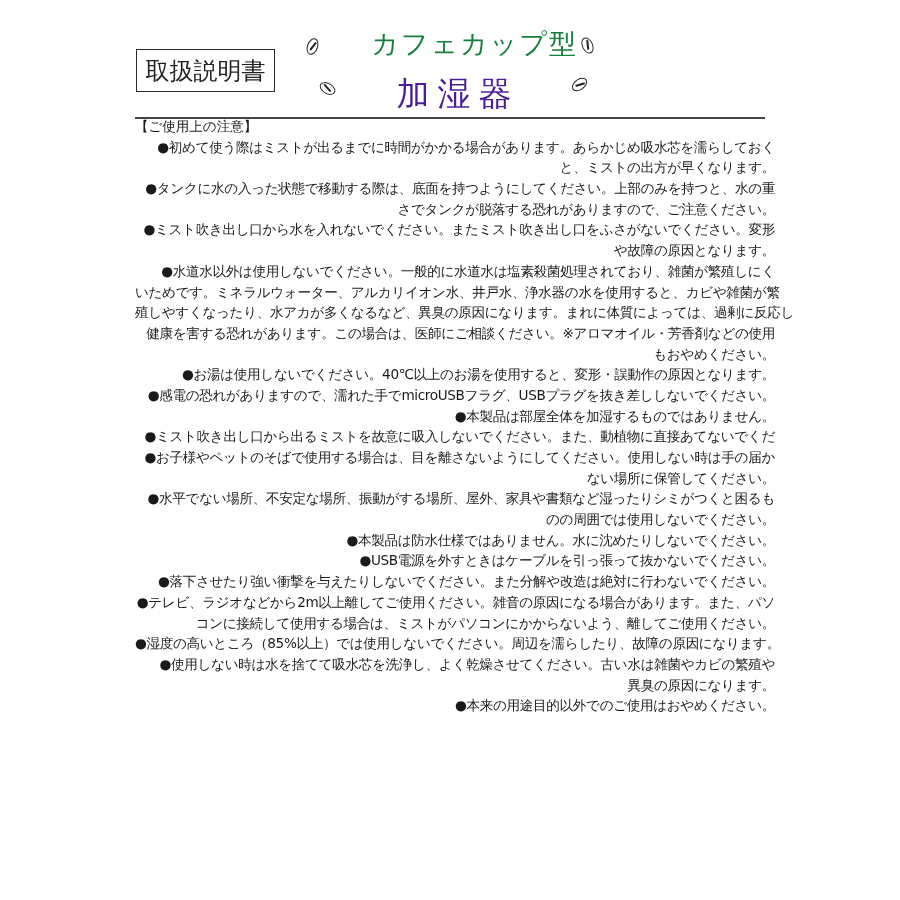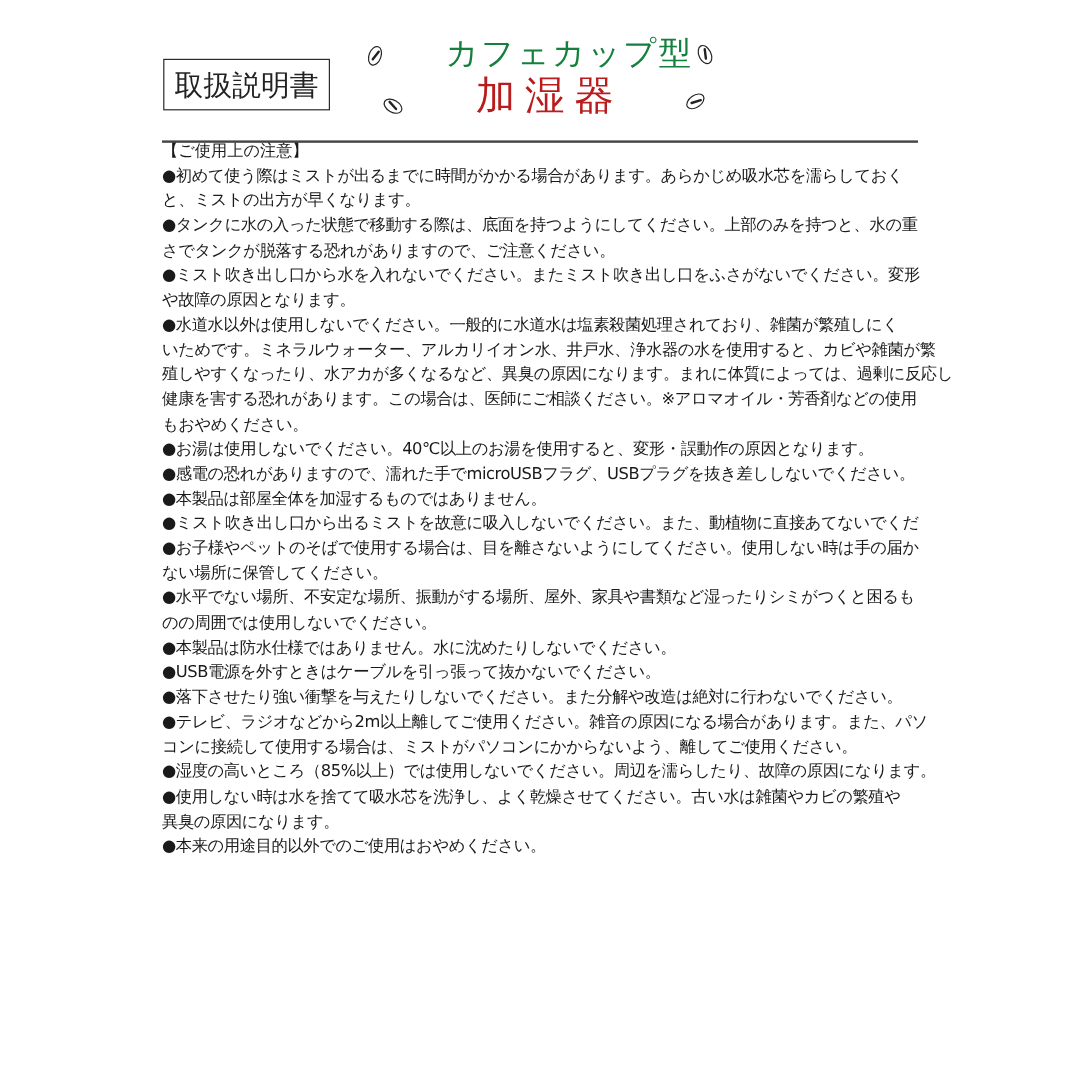--- a/index.html
+++ b/index.html
@@ -5,30 +5,30 @@
     html, body { margin: 0; padding: 0; background: #ffffff; }
     body { width: 900px; height: 900px; position: relative; overflow: hidden;
       font-family: "DejaVu Sans", sans-serif; color: #1a1a1a; }
     .page { position: absolute; left: 0; top: 0; width: 900px; height: 900px; }
     .label-box { position: absolute; left: 136px; top: 49px; width: 139px; height: 43px;
       border: 1.5px solid #2a2a2a; box-sizing: border-box; display: flex; align-items: center;
       justify-content: center; font-size: 24px; letter-spacing: 0px; color: #222; }
     .title1 { position: absolute; left: 338px; top: 26px; width: 240px; text-align: right;
       font-family: Liberation Sans, sans-serif; font-size: 27px; letter-spacing: 2px; color: #15803d;
       font-weight: normal; }
-    .title2 { position: absolute; left: 348px; top: 58px; width: 220px; text-align: center;
-      font-size: 33px; letter-spacing: 8px; color: #b91c1c; }
+    .title2 { position: absolute; left: 348px; top: 72px; width: 220px; text-align: center;
+      font-size: 33px; letter-spacing: 8px; color: #4c1d95; }
     .bean { position: absolute; width: 11px; height: 17px; border: 1.6px solid #222;
       border-radius: 50%; box-sizing: border-box; }
     .bean::after { content: ""; position: absolute; left: 3.5px; top: 2px; width: 1.6px; height: 10px;
       background: #222; transform: rotate(18deg); border-radius: 1px; }
     .rule { position: absolute; left: 135px; top: 117px; width: 630px; height: 1.5px; background: #444; }
     .notes { position: absolute; left: 135px; top: 116px; width: 640px; }
     .heading { font-size: 13.5px; line-height: 20.7px; height: 20.7px; white-space: nowrap; }
-    .note { font-size: 13.6px; line-height: 20.7px; letter-spacing: -0.35px; color: #1a1a1a; }
+    .note { font-size: 13.6px; line-height: 20.7px; letter-spacing: -0.35px; color: #1a1a1a; text-align: right; }
     .note .line { display: block; white-space: nowrap; height: 20.7px; }
   </style>
 </head>
 <body>
 
 <div class="page">
 
   <div class="label-box">
     <span>取扱説明書</span>
   </div>

